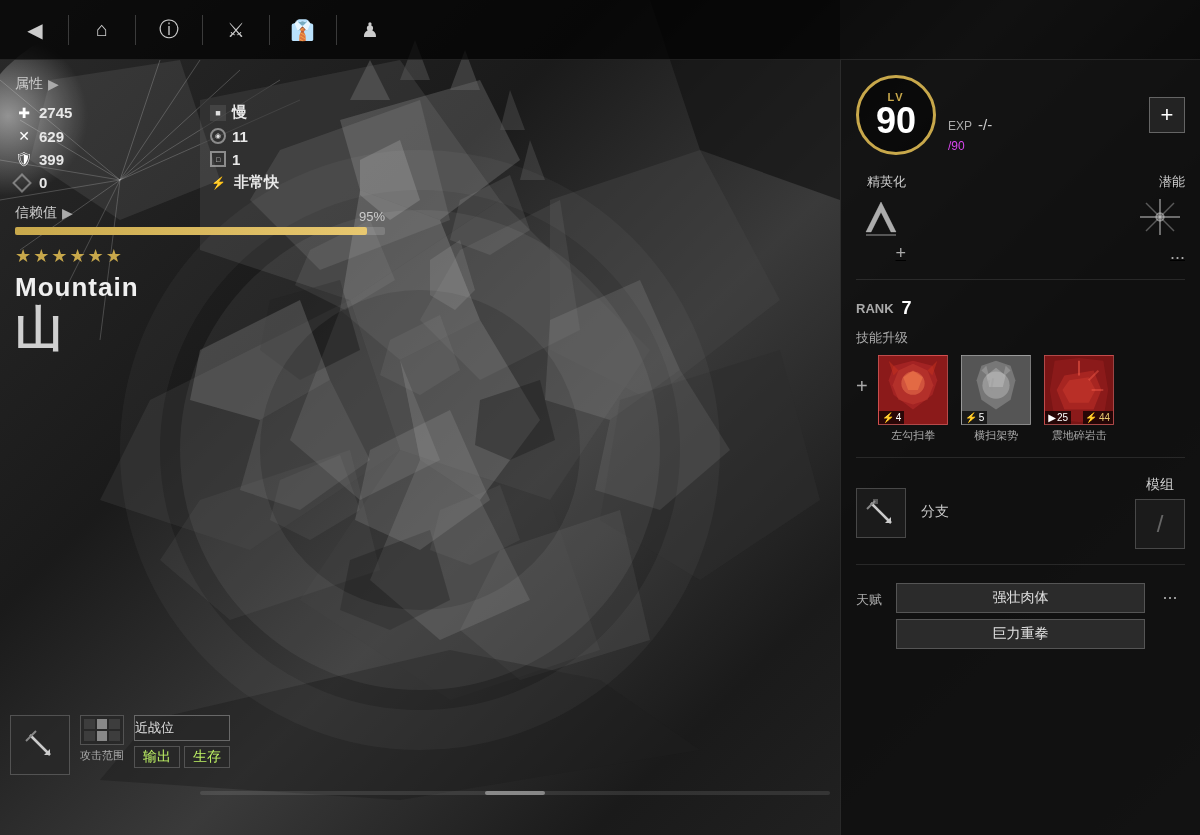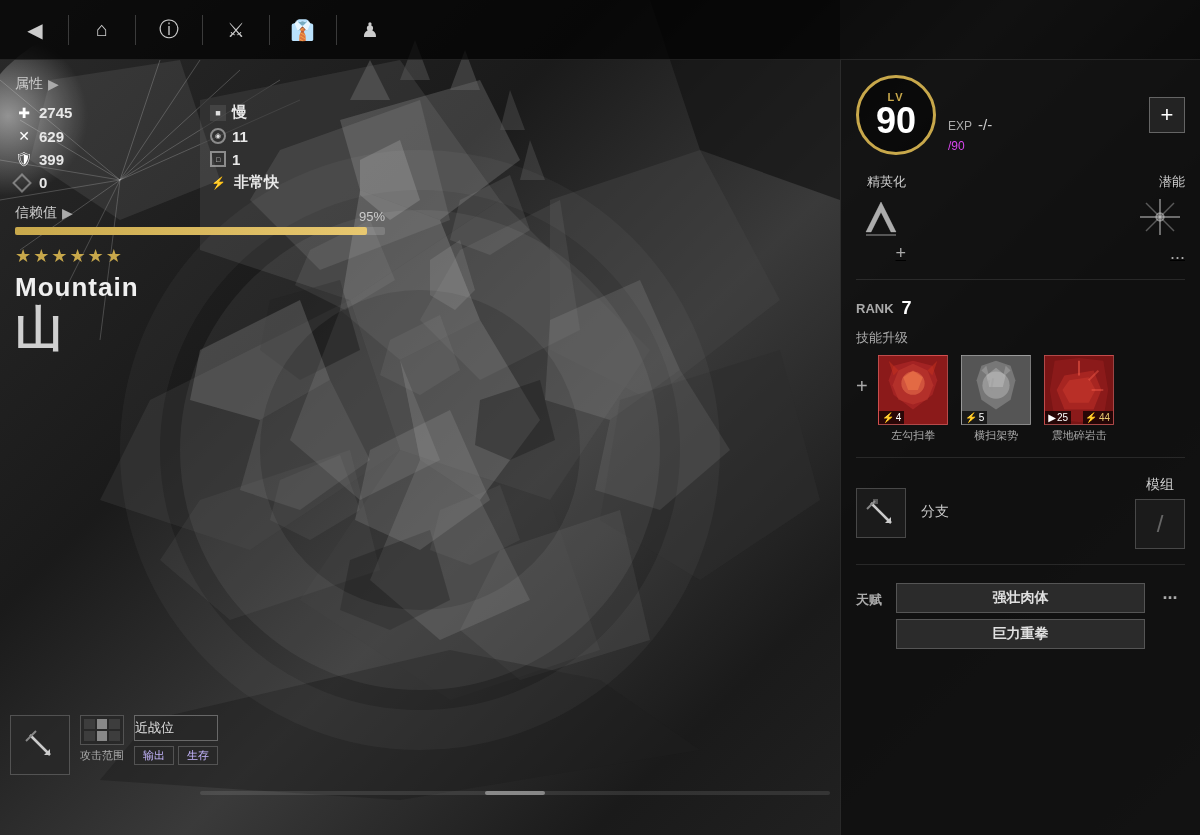--- a/index.html
+++ b/index.html
@@ -212,23 +212,23 @@
     }
 
     .role-tags {
       display: flex;
       gap: 4px;
     }
 
     .role-tag {
       background: rgba(40,40,40,0.9);
       border: 1px solid rgba(255,255,255,0.2);
-      color: #c4b5fd;
+      color: #bef264;
       padding: 1px 8px;
-      font-size: 11px;
+      font-size: 14px;
     }
 
     
     .right-panel {
       position: absolute;
       top: 60px;
       right: 0;
       width: 360px;
       background: rgba(15,15,15,0.88);
       height: 775px;
@@ -485,21 +485,20 @@
     .module-slash {
       color: #666;
       font-size: 24px;
     }
 
     
     .talents-section {
       display: flex;
       flex-direction: column;
       gap: 8px;
-      font-weight: bold;
     }
 
     .talent-label {
       color: #aaa;
       font-size: 13px;
       width: 30px;
     }
 
     .talent-tag {
       background: rgba(50,50,50,0.8);

